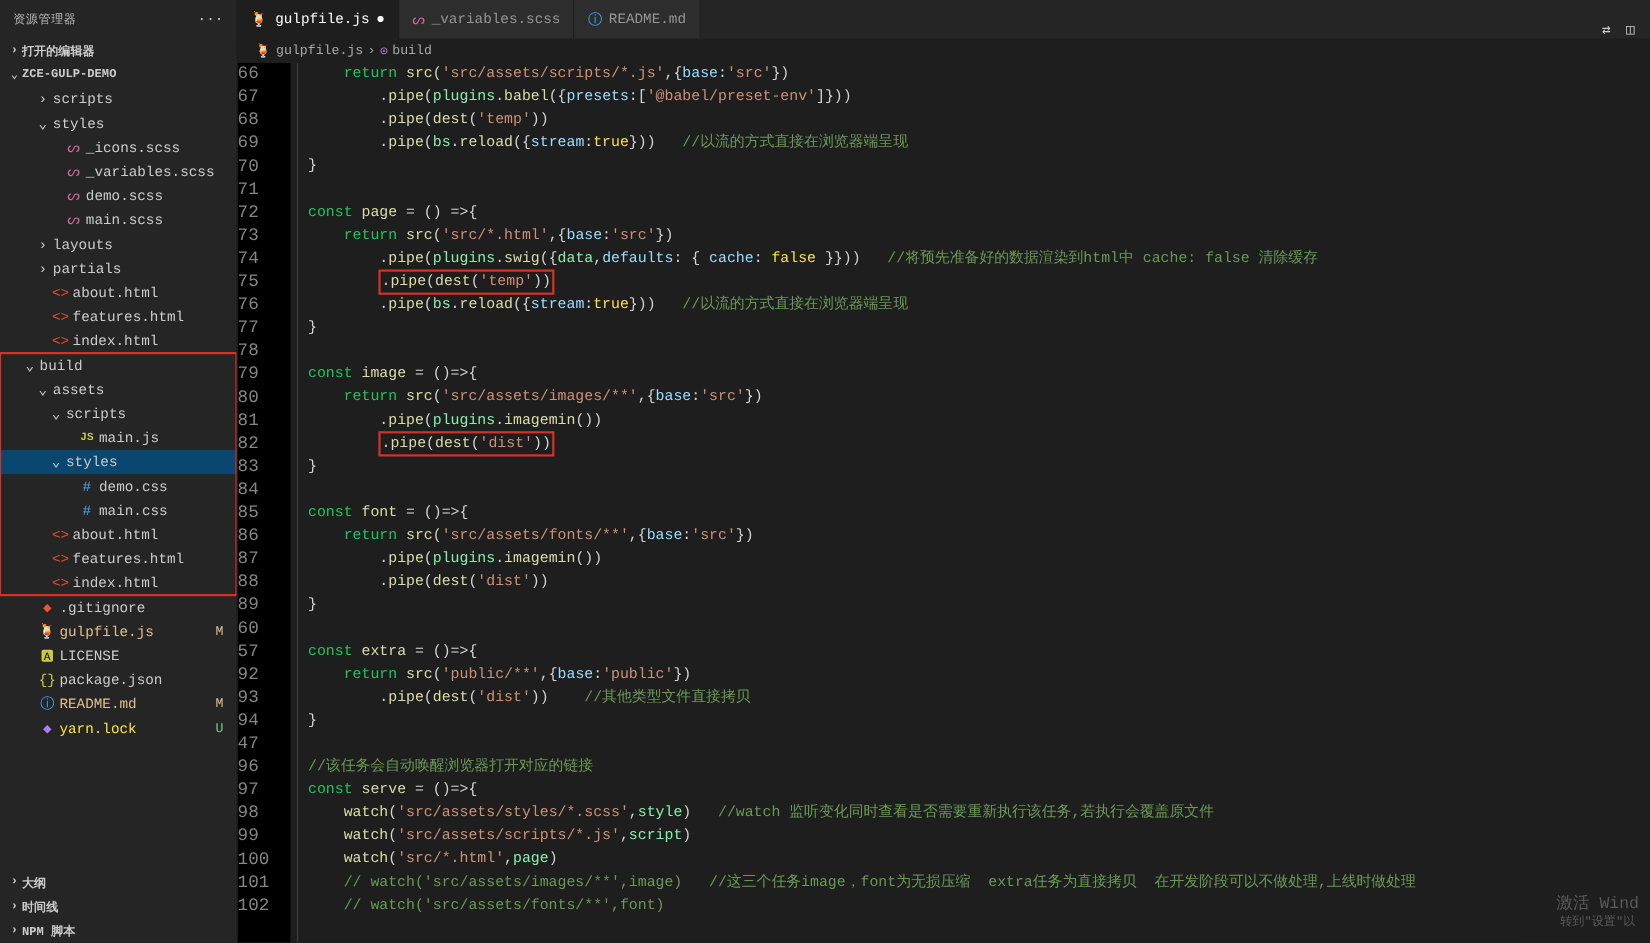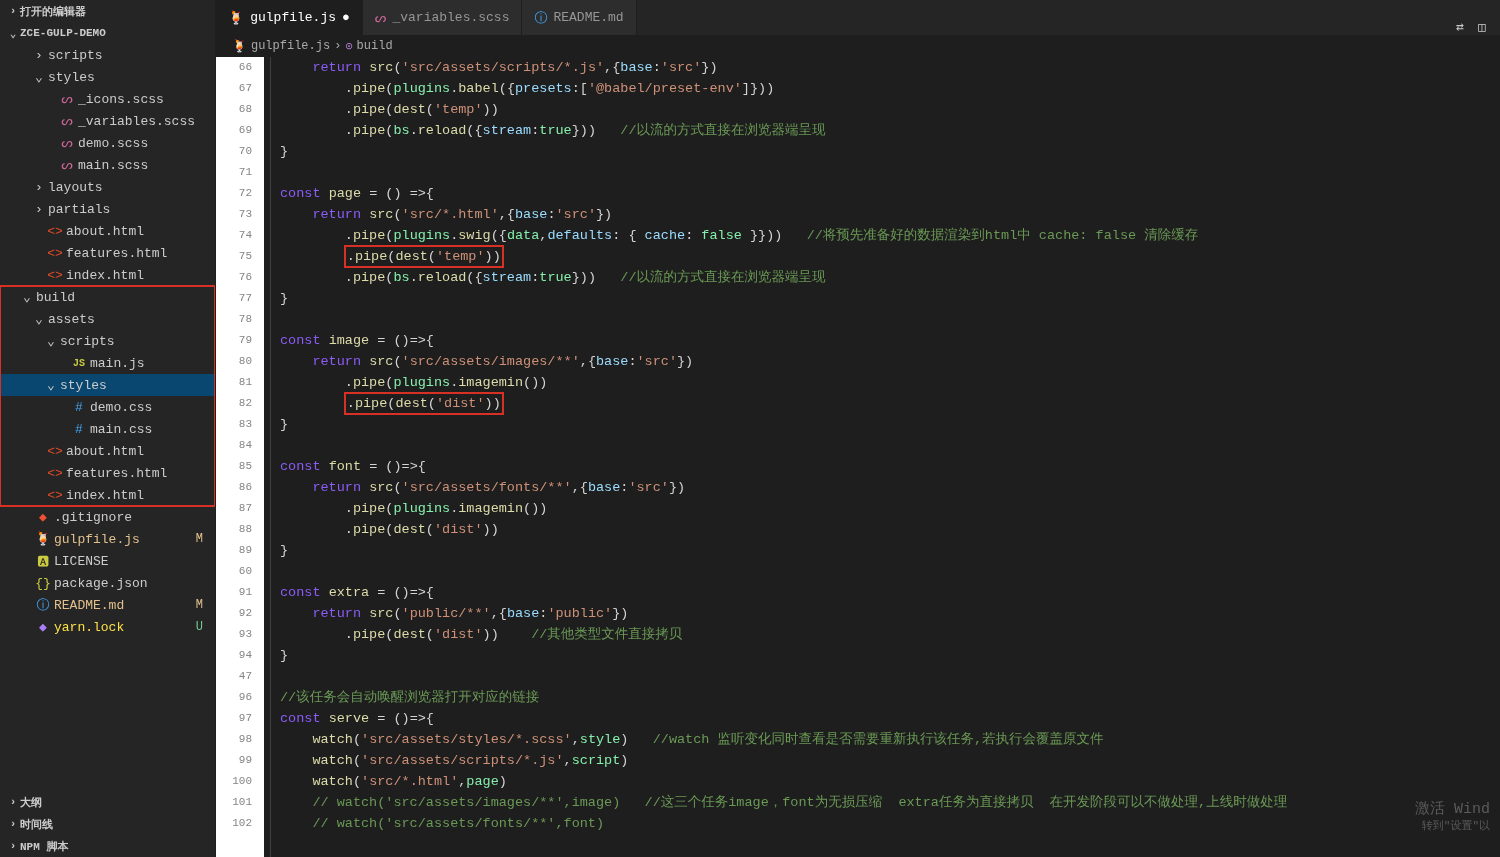--- a/index.html
+++ b/index.html
@@ -23,51 +23,55 @@
 .git-u{color:#fde047}
 .redbox{outline:2px solid #d93025;outline-offset:-1px}
 .editor{flex:1;display:flex;flex-direction:column;background:#1e1e1e}
 .tabs{height:35px;display:flex;background:#252526;align-items:flex-end}
 .tab{height:35px;display:flex;align-items:center;padding:0 12px;background:#2d2d2d;color:#969696;border-right:1px solid #1e1e1e;font-size:13px;gap:6px;cursor:pointer}
 .tab.active{background:#1e1e1e;color:#ffffff}
 .tab .dirty{color:#ffffff}
 .tab-actions{margin-left:auto;display:flex;gap:14px;padding:0 14px;color:#cccccc}
 .breadcrumb{height:22px;display:flex;align-items:center;padding:0 16px;font-size:12px;color:#a9a9a9;gap:4px}
 .code-area{flex:1;display:flex;overflow:hidden;position:relative}
-.gutter{width:48px;background:#ffffff;text-align:right;padding-right:12px;color:#858585;font-size:11px;line-height:21px;user-select:none;padding-top:0}
+.gutter{width:48px;background:#000000;text-align:left;padding-right:12px;color:#858585;font-size:16px;line-height:21px;user-select:none;padding-top:0}
 .code{flex:1;font-size:13.5px;line-height:21px;white-space:pre;color:#d4d4d4;padding-top:0;padding-left:16px;position:relative}
 .ln{display:block;height:21px}
 .bord{position:absolute;left:6px;top:0;bottom:0;width:1px;background:#404040}
-.kw{color:#8b5cf6}
+.kw{color:#22c55e}
 .fn{color:#dcdcaa}
 .str{color:#ce9178}
 .prop{color:#9cdcfe}
-.bool{color:#86efac}
+.bool{color:#fde047}
 .cmt{color:#6a9955}
 .var{color:#86efac}
 .redcode{outline:2px solid #d93025;outline-offset:-1px;display:inline-block;padding:0 2px}
-.watermark{position:fixed;bottom:24px;right:10px;color:#5a5a5a;font-size:14px;text-align:right;pointer-events:none}
+.watermark{position:fixed;bottom:12px;right:10px;color:#5a5a5a;font-size:14px;text-align:center;pointer-events:none}
 .watermark .wm1{font-size:15px}
 .watermark .wm2{font-size:11px}
 .ic{font-style:normal}
 .ic-js{color:#cbcb41;font-size:10px;font-weight:bold}
 .ic-scss{color:#cc6699}
 .ic-html{color:#e34c26}
 .ic-json{color:#cbcb41}
 .ic-css{color:#42a5f5}
 .ic-md{color:#42a5f5}
 .ic-lock{color:#ab7df8}
 .ic-git{color:#f05133}
 .ic-lic{color:#cbcb41}
 .ic-gulp{color:#cf4647}
 </style>
 </head>
 <body>
 
 <div class="sidebar">
+  <div class="sb-header">
+    <span class="sb-title">资源管理器</span>
+    <span class="sb-more">···</span>
+  </div>
   <div class="sb-sec-head">
     <span class="chev">›</span>
     <span>打开的编辑器</span>
   </div>
   <div class="sb-sec-head">
     <span class="chev">⌄</span>
     <span>ZCE-GULP-DEMO</span>
   </div>
   <div class="tree" id="tree">
       <div class="tree-item">
@@ -329,21 +333,21 @@
         <span class="ln">81</span>
         <span class="ln">82</span>
         <span class="ln">83</span>
         <span class="ln">84</span>
         <span class="ln">85</span>
         <span class="ln">86</span>
         <span class="ln">87</span>
         <span class="ln">88</span>
         <span class="ln">89</span>
         <span class="ln">60</span>
-        <span class="ln">91</span>
+        <span class="ln">57</span>
         <span class="ln">92</span>
         <span class="ln">93</span>
         <span class="ln">94</span>
         <span class="ln">47</span>
         <span class="ln">96</span>
         <span class="ln">97</span>
         <span class="ln">98</span>
         <span class="ln">99</span>
         <span class="ln">100</span>
         <span class="ln">101</span>

